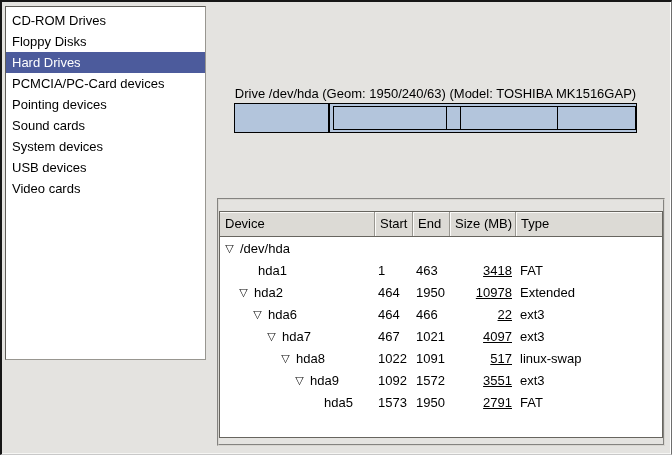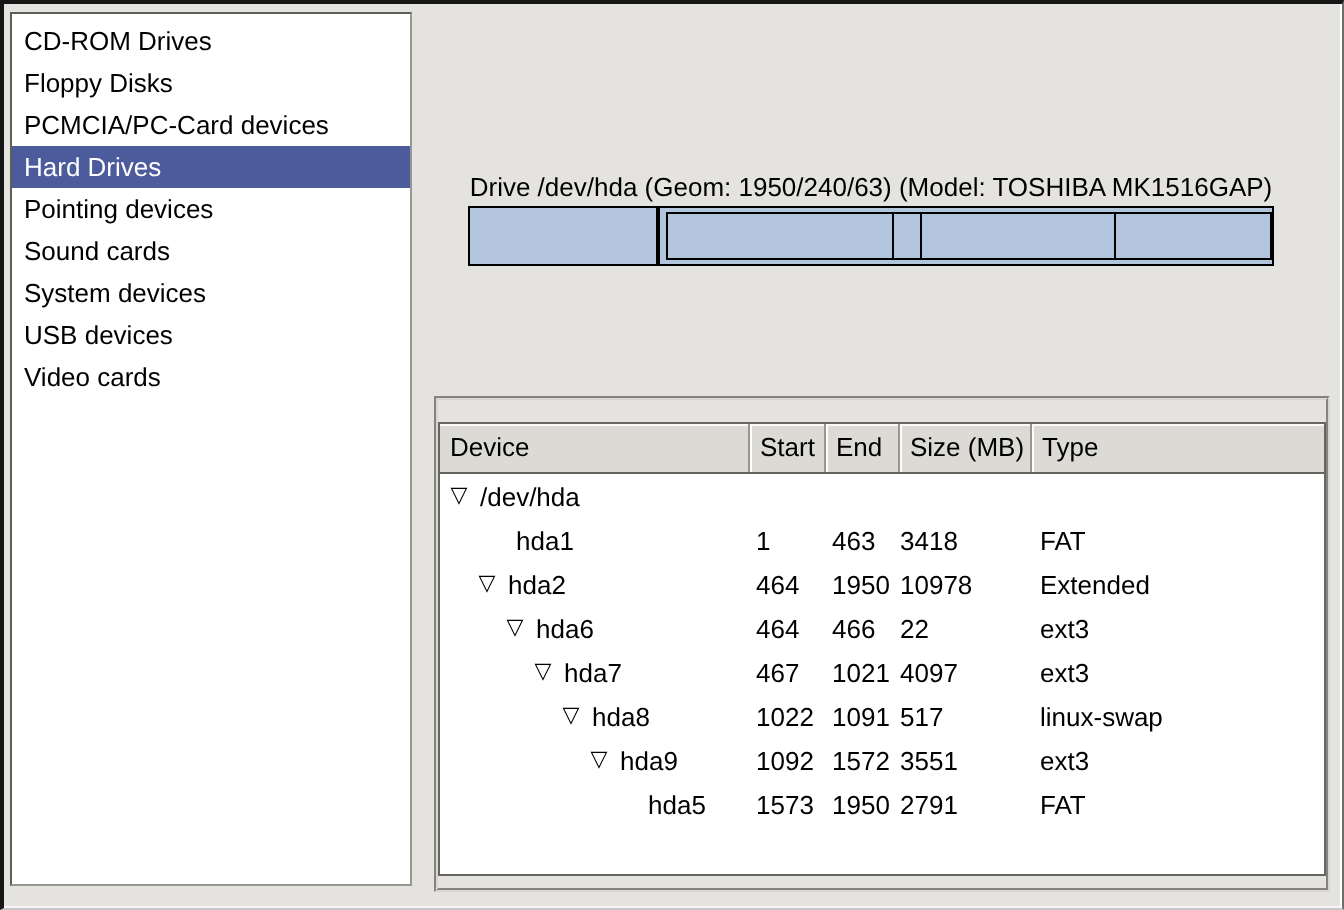--- a/index.html
+++ b/index.html
@@ -7,21 +7,21 @@
   .window{
     position:relative;width:672px;height:455px;background:#e4e3e0;
     border-top:2px solid #161616;border-left:2px solid #161616;
     border-right:1px solid #6e6e6e;border-bottom:1px solid #c8c8c8;
     box-shadow:inset -1px 0 0 #ffffff, inset 0 -1px 0 #f6f6f4;
     font-family:"Liberation Sans", sans-serif;font-size:13px;color:#000;
     overflow:hidden;
   }
   
   .sidebar{
-    position:absolute;left:3px;top:4px;width:201px;height:437px;
+    position:absolute;left:3px;top:4px;width:201px;height:354px;
     background:#ffffff;padding-top:3px;
     border:1px solid;border-color:#5f5d58 #989690 #989690 #5f5d58;
     overflow:hidden;
   }
   .sb-item{height:21px;line-height:21px;padding-left:6px;white-space:nowrap;cursor:default;}
   .sb-item.selected{color:#ffffff;}
   
   .drive-title{position:absolute;left:232px;top:84px;width:403px;text-align:center;white-space:nowrap;}
   .partition-bar{
     position:absolute;left:232px;top:101px;width:403px;height:30px;
@@ -56,40 +56,40 @@
   .col-device{width:155px;}
   .col-start{width:38px;}
   .col-end{width:37px;}
   .col-size{width:66px;}
   .col-type{flex:1;}
   .trow{display:flex;height:22px;align-items:center;}
   .cell{white-space:nowrap;overflow:hidden;}
   .cell.col-device{display:flex;align-items:center;}
   .expander{width:11px;flex-shrink:0;margin-right:5px;font-size:11px;line-height:11px;text-align:center;}
   .cell.col-start,.cell.col-end{padding-left:3px;}
-  .cell.col-size{text-align:left;padding-right:4px;}
+  .cell.col-size{text-align:right;padding-right:4px;text-decoration:underline;}
   .cell.col-type{padding-left:4px;}
 </style>
 </head>
 <body>
 
 <div class="window">
 
   <div class="sidebar">
       <div class="sb-item">
     <span>CD-ROM Drives</span>
   </div>
       <div class="sb-item">
     <span>Floppy Disks</span>
   </div>
-      <div class="sb-item">
-    <span>PCMCIA/PC-Card devices</span>
-  </div>
       <div class="sb-item selected" style="background: rgb(76, 91, 156); color: rgb(255, 255, 255);">
     <span>Hard Drives</span>
+  </div>
+      <div class="sb-item">
+    <span>PCMCIA/PC-Card devices</span>
   </div>
       <div class="sb-item">
     <span>Pointing devices</span>
   </div>
       <div class="sb-item">
     <span>Sound cards</span>
   </div>
       <div class="sb-item">
     <span>System devices</span>
   </div>

